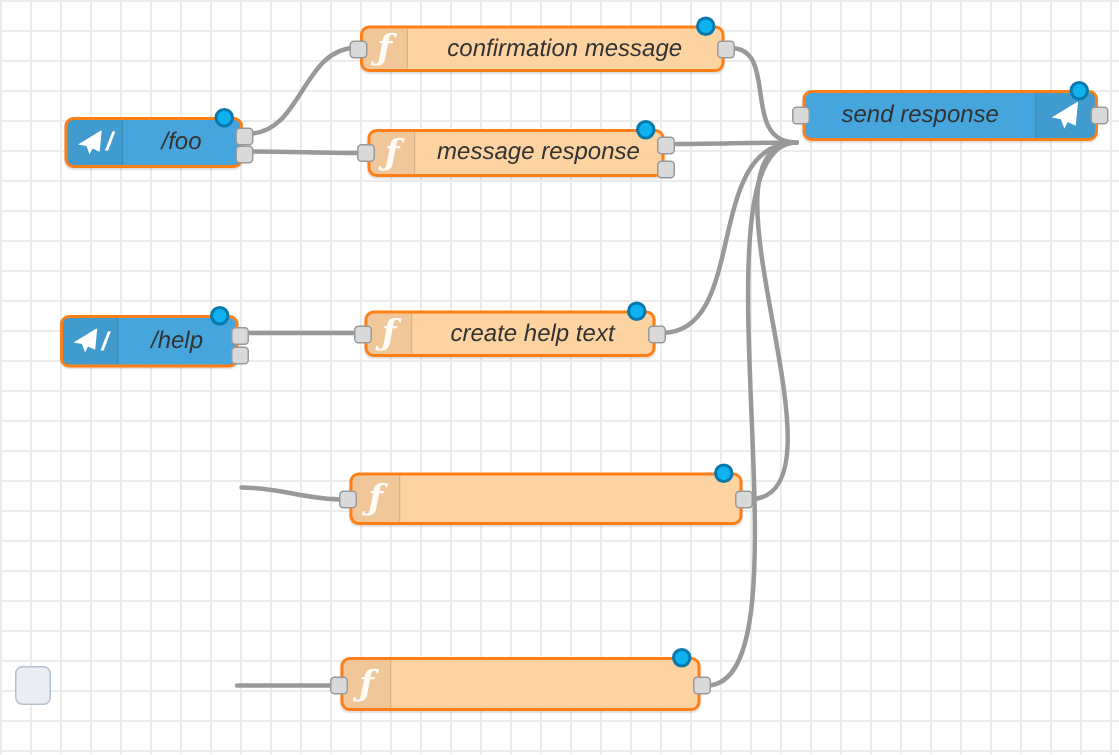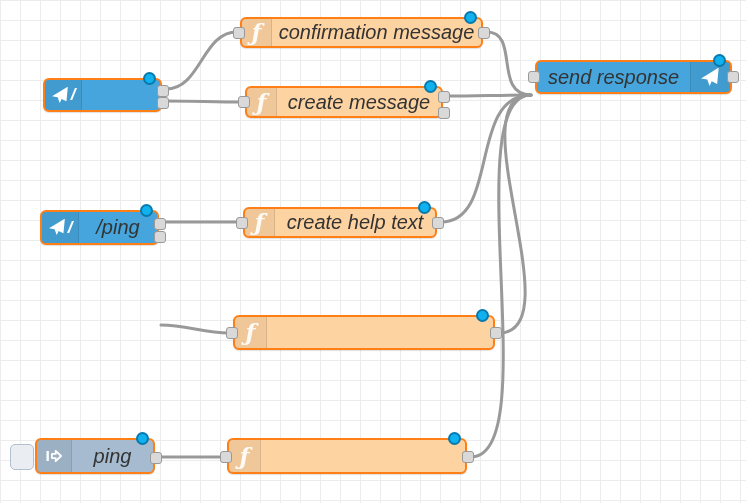--- a/index.html
+++ b/index.html
@@ -35,21 +35,21 @@
   .node.orange{background:var(--node-orange);}
   .node.gray{background:var(--node-gray);}
   .icon-region{
     display:flex;align-items:center;justify-content:center;
     background:rgba(0,0,0,0.055);flex:0 0 auto;
   }
   .icon-region.left{border-right:1px solid rgba(0,0,0,0.10);border-radius:3px 0 0 3px;}
   .icon-region.right{border-left:1px solid rgba(0,0,0,0.10);border-radius:0 3px 3px 0;}
   .node-label{
     flex:1;display:flex;align-items:center;justify-content:center;
-    font-style:italic;font-size:20px;color:var(--label-color);
+    font-style:italic;font-size:16px;color:var(--label-color);
     white-space:nowrap;overflow:hidden;padding:0 0;
   }
   .fn-glyph{
     font-family:"DejaVu Serif",serif;font-style:italic;font-weight:bold;
     font-size:23px;color:rgba(255,255,255,0.92);line-height:1;margin-top:-2px;
   }
   .cmd-slash{
     font-style:italic;font-weight:bold;font-size:17px;color:#ffffff;margin-left:1px;
   }
   .port{
@@ -91,40 +91,41 @@
 
   <div class="node blue" style="left:43px;top:78px;width:119px;height:34px">
     <span class="icon-region left" style="width:37px">
       <span class="plane-icon">
         <svg width="19" height="17" viewBox="0 0 24 22">
             <path fill="#fff" d="M23 1 L1 10.5 L8 12.8 L9.6 20.5 L12.8 15.6 L18.6 19.4 Z" transform="rotate(-8 12 11)"></path>
           </svg>
       </span>
       <span class="cmd-slash">/</span>
     </span>
+    <span class="node-label">/foo</span>
     <span class="port out" style="top:5px"></span>
     <span class="port out" style="top:17px"></span>
     <span class="changed-dot"></span>
   </div>
 
   <div class="node orange" style="left:240px;top:17px;width:243px;height:31px">
     <span class="icon-region left" style="width:30px">
       <span class="fn-glyph">ƒ</span>
     </span>
     <span class="node-label">confirmation message</span>
     <span class="port in" style="top:8px"></span>
     <span class="port out" style="top:8px"></span>
     <span class="changed-dot"></span>
   </div>
 
   <div class="node orange" style="left:245px;top:86px;width:198px;height:32px">
     <span class="icon-region left" style="width:30px">
       <span class="fn-glyph">ƒ</span>
     </span>
-    <span class="node-label">create message</span>
+    <span class="node-label">message response</span>
     <span class="port in" style="top:8px"></span>
     <span class="port out" style="top:3px"></span>
     <span class="port out" style="top:19px"></span>
     <span class="changed-dot"></span>
   </div>
 
   <div class="node blue" style="left:535px;top:60px;width:197px;height:34px">
     <span class="node-label">send response</span>
     <span class="icon-region right" style="width:40px">
       <span class="plane-icon">
@@ -140,21 +141,21 @@
 
   <div class="node blue" style="left:40px;top:210px;width:119px;height:35px">
     <span class="icon-region left" style="width:37px">
       <span class="plane-icon">
         <svg width="19" height="17" viewBox="0 0 24 22">
             <path fill="#fff" d="M23 1 L1 10.5 L8 12.8 L9.6 20.5 L12.8 15.6 L18.6 19.4 Z" transform="rotate(-8 12 11)"></path>
           </svg>
       </span>
       <span class="cmd-slash">/</span>
     </span>
-    <span class="node-label">/ping</span>
+    <span class="node-label">/help</span>
     <span class="port out" style="top:6px"></span>
     <span class="port out" style="top:19px"></span>
     <span class="changed-dot"></span>
   </div>
 
   <div class="node orange" style="left:243px;top:207px;width:194px;height:31px">
     <span class="icon-region left" style="width:30px">
       <span class="fn-glyph">ƒ</span>
     </span>
     <span class="node-label">create help text</span>
@@ -166,31 +167,20 @@
 
   <div class="node orange" style="left:233px;top:315px;width:262px;height:35px">
     <span class="icon-region left" style="width:32px">
       <span class="fn-glyph">ƒ</span>
     </span>
     <span class="port in" style="top:10px"></span>
     <span class="port out" style="top:10px"></span>
     <span class="changed-dot"></span>
   </div>
 
-  <div class="node gray" style="left:35px;top:438px;width:120px;height:36px">
-    <span class="icon-region left" style="width:35px">
-      <svg width="20" height="20" viewBox="0 0 24 24">
-        <rect x="3" y="6" width="2.8" height="12" fill="#fff"></rect>
-        <path d="M9.5 9.5 h4.5 V5.8 L20.5 12 L14 18.2 V14.5 H9.5 Z" fill="none" stroke="#fff" stroke-width="2.2" stroke-linejoin="round"></path>
-      </svg>
-    </span>
-    <span class="node-label">ping</span>
-    <span class="port out" style="top:12px"></span>
-    <span class="changed-dot"></span>
-  </div>
 
   <div class="node orange" style="left:227px;top:438px;width:240px;height:36px">
     <span class="icon-region left" style="width:32px">
       <span class="fn-glyph">ƒ</span>
     </span>
     <span class="port in" style="top:11px"></span>
     <span class="port out" style="top:11px"></span>
     <span class="changed-dot"></span>
   </div>
 

